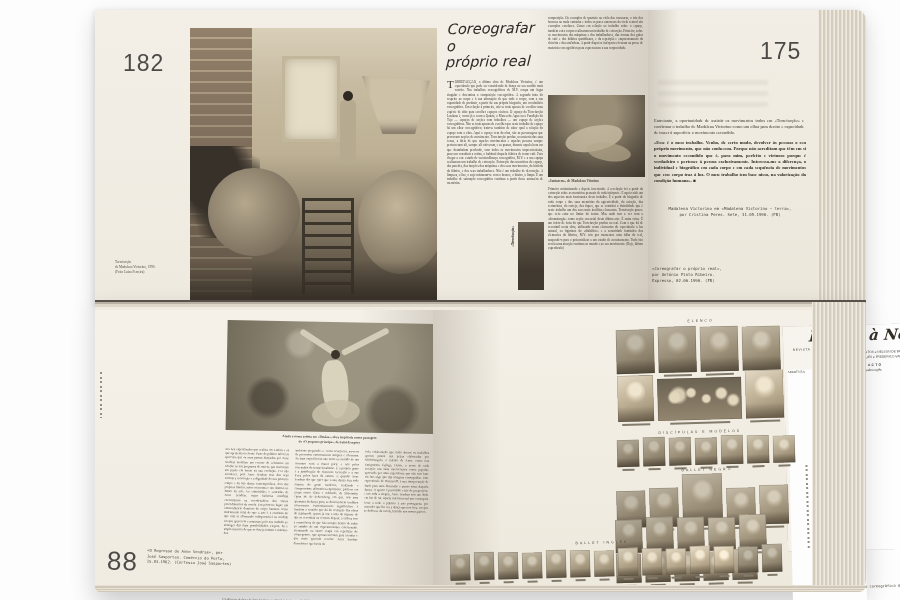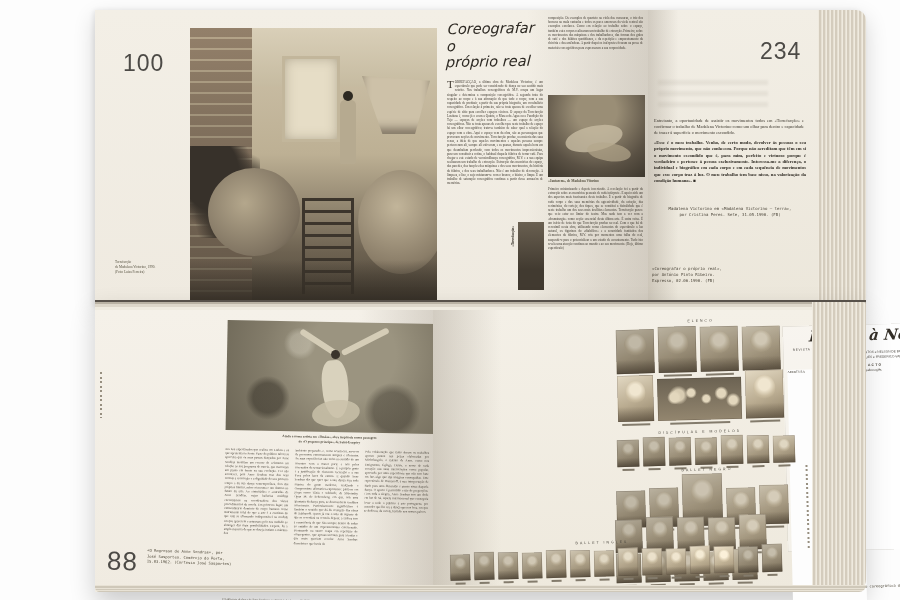--- a/index.html
+++ b/index.html
@@ -138,21 +138,21 @@
 </style>
 </head>
 <body>
 
 <div class="scene">
 
   <div class="book" id="book-top">
     <div class="edge-left-strip"></div>
     <div class="page" id="tb-left">
       <div class="gutter-l"></div>
-      <div class="pagenum" style="left:28px;top:40px;">100</div>
+      <div class="pagenum" style="left:28px;top:40px;">182</div>
 
       <div class="photo-torre">
         <div class="pt-pipes"></div>
         <div class="pt-bricks"></div>
         <div class="pt-window"></div>
         <div class="pt-funnel"></div>
         <div class="pt-figure"></div>
         <div class="pt-rags"></div>
         <div class="pt-drum1"></div>
         <div class="pt-drum2"></div>
@@ -179,21 +179,21 @@
       </div>
       <div class="caption-sm" style="position:absolute;left:453px;top:169px;width:97px;font-weight:bold;">«Jantarem», de Madalena Vitorino</div>
       <div class="col micro" style="left:453px;top:177px;width:95px;height:118px;">Primeiro minimizando e depois invertendo. A revelação foi a partir da extracção sobre as memórias pessoais de cada intérprete. E aqui reside um dos aspectos mais fascinantes deste trabalho. É a partir da biografia de cada corpo e das suas memórias da agressividade, da aviação, das cerimónias, do cortejo, dos tiques, que se constitui a fisicalidade que é neste trabalho um dos seus mais insólitos elementos. Torrefacção parece que veio estar no limiar do teatro. Mas nada tem a ver com a «dramaturgia» como acção essencial desta última arte. É outra coisa. É um início de festa do que Torrefacção produz no real. Com o que há de verosímil nesta obra, utilizando como elementos do espectáculo a luz natural, os figurinos do «diabólico» e a sonoridade fantástica dos elementos da fábrica, M.V. cria por momentos uma falha do real, suspende-o para o potencializar a um estado de encantamento. Tudo isto revela uma atenção contínua ao mundo e ao seu movimento. (Hoje, último espectáculo)</div>
 
       <div class="photo-vert"></div>
       <div class="vcap">«Torrefacção»</div>
     </div>
 
     <div class="page" id="tb-right">
       <div class="gutter-r"></div>
-      <div class="pagenum" style="left:112px;top:28px;">234</div>
+      <div class="pagenum" style="left:112px;top:28px;">175</div>
       <div class="bleed" style="left:10px;top:70px;width:110px;"></div>
       <div class="q-intro" style="position:absolute;left:6px;top:108px;width:150px;">Entretanto, a oportunidade de assistir os movimentos todos em «Torrefacção» e confirmar o trabalho de Madalena Victorino como um olhar para dentro e capacidade de trazer à superfície o movimento escondido.</div>
       <div class="q-quote" style="position:absolute;left:6px;top:130px;width:152px;">«Esse é o meu trabalho. Venho, de certo modo, devolver às pessoas o seu próprio movimento, que não conhecem. Porque não acreditam que têm em si o movimento escondido que é, para mim, perfeito e virtuoso porque é verdadeiro e pertence à pessoa exclusivamente. Interessa-me a diferença, o individual e biográfico em cada corpo e em cada sequência de movimentos que esse corpo traz à luz. O meu trabalho tem base nisso, na valorização da condição humana». ■</div>
       <div class="attr mono pre" style="position:absolute;left:8px;top:196px;width:148px;">Madalena Victorino em «Madalena Victorino — terra»,
 por Cristina Peres. Sete, 31.05.1990. (FB)</div>
       <div class="credit mono pre" style="position:absolute;left:4px;top:256px;width:130px;">«Coreografar o próprio real»,
 por António Pinto Ribeiro.
 Expresso, 02.06.1990. (FB)</div>
     </div>
 

